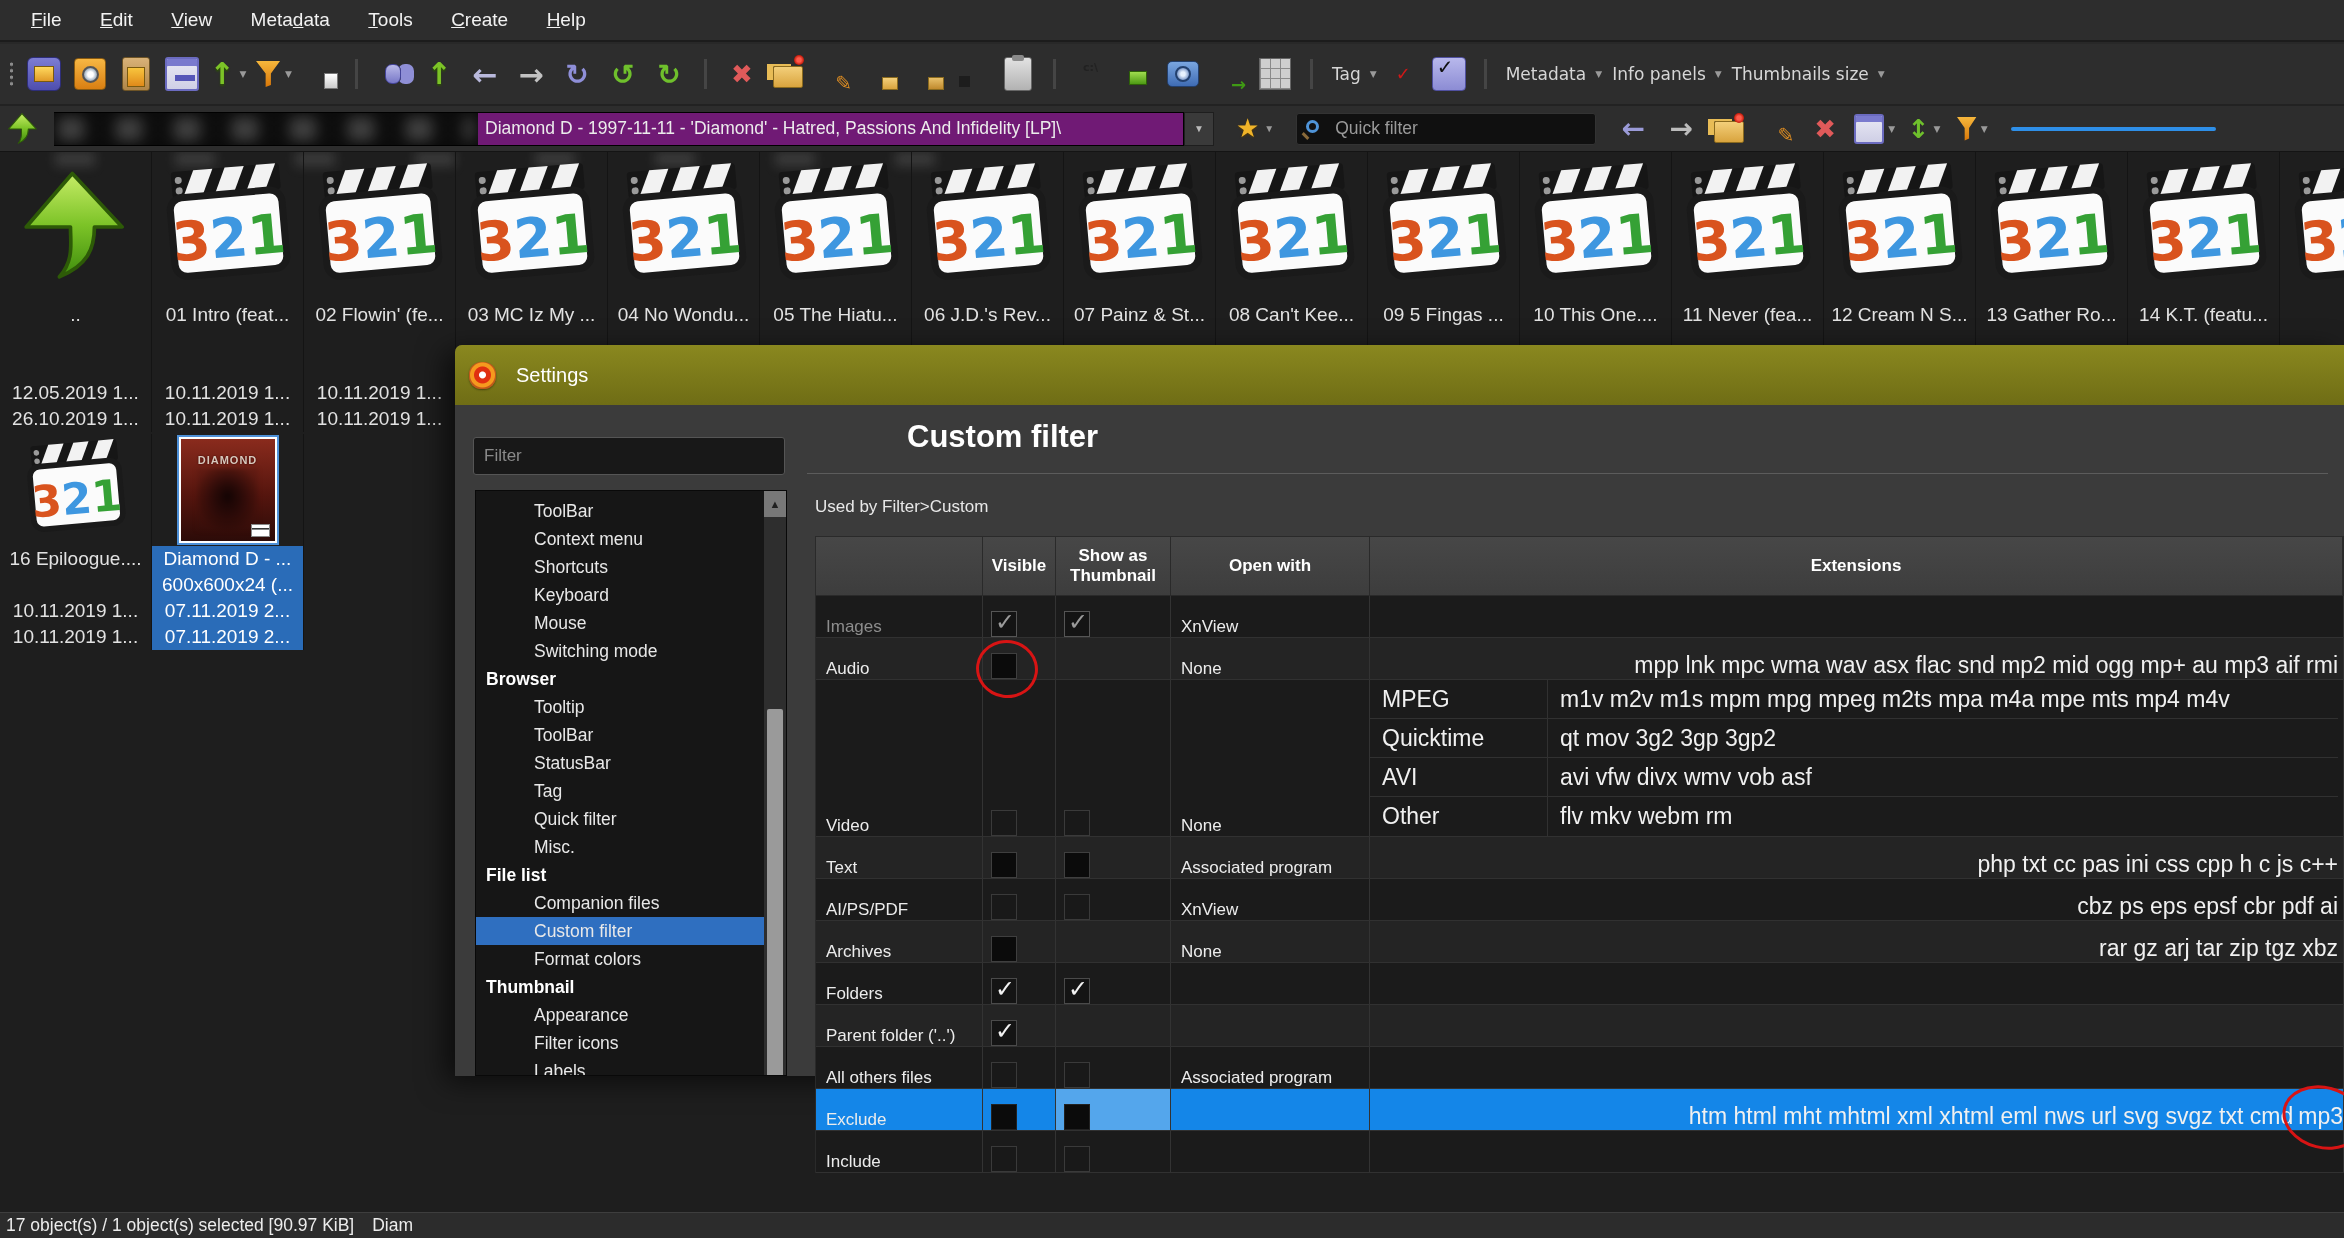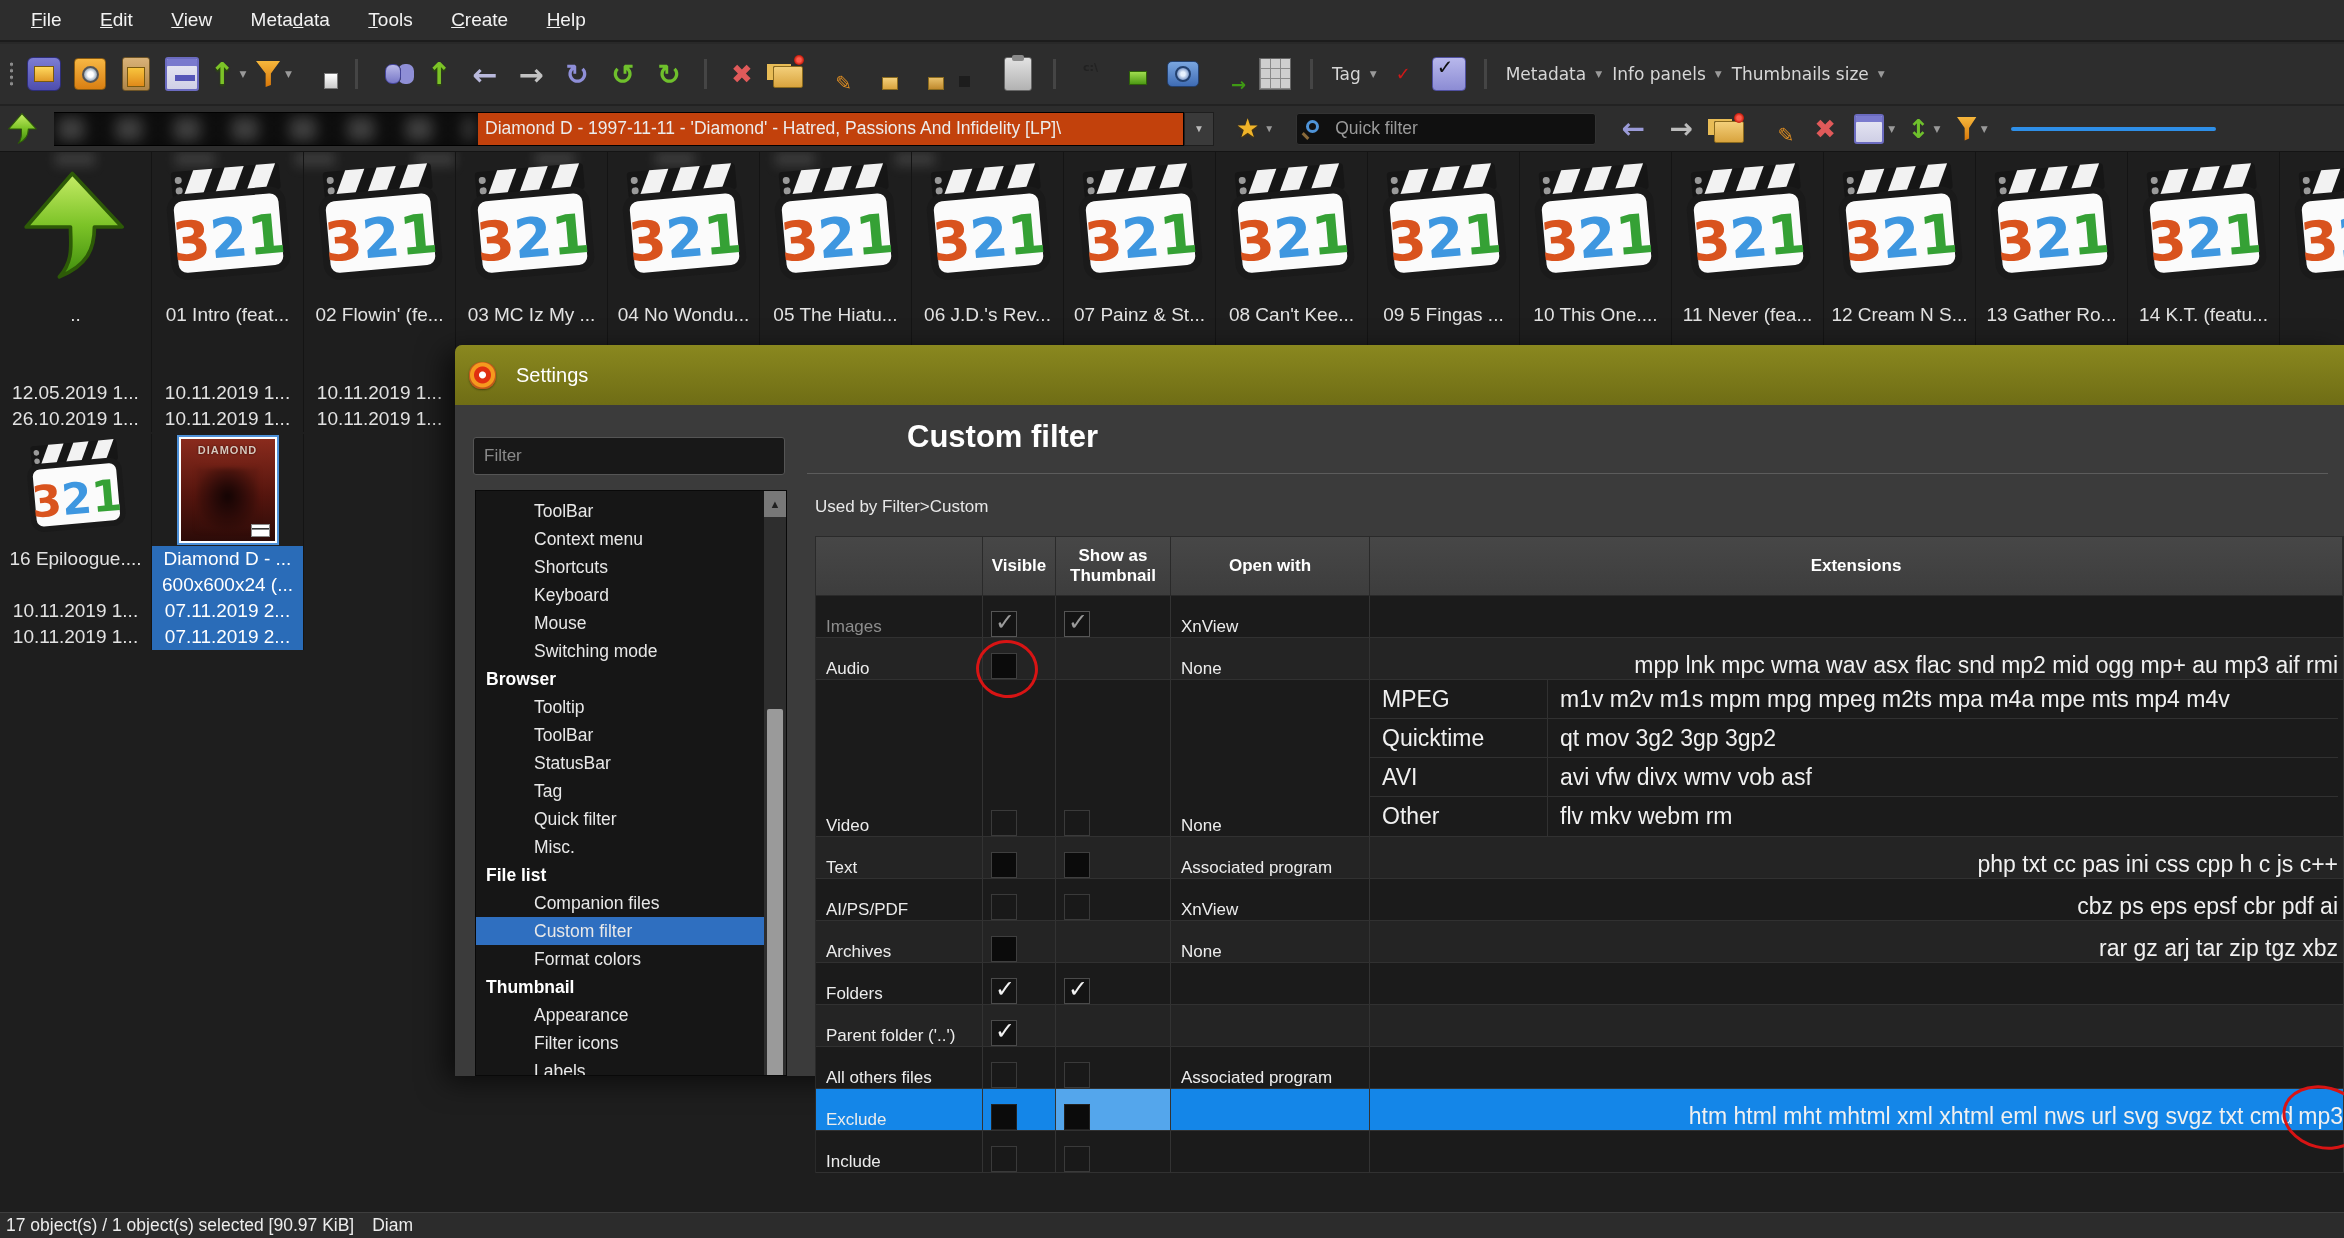--- a/index.html
+++ b/index.html
@@ -115,21 +115,21 @@
   .ab[data-icon="funnel"]::before { content:""; width:20px; height:24px;
     clip-path:polygon(0 0,100% 0,62% 48%,62% 92%,40% 100%,40% 48%);
     background:linear-gradient(#f6b73c,#d97708); }
   .upmini { width:34px; height:34px; margin-left:6px; }
   .pathwrap { position:relative; margin-left:14px; width:1160px; height:34px; }
   .pathblur { position:absolute; left:0; top:1px; width:424px; height:32px; background:#0b0b0b; z-index:2;
     overflow:hidden; }
   .pathblur::before { content:""; position:absolute; inset:4px;
     background:repeating-linear-gradient(90deg, rgba(150,150,150,.38) 0 26px, rgba(40,40,40,.1) 26px 58px);
     filter:blur(7px); }
-  .pathinput { position:absolute; left:0; top:0; width:1130px; height:34px; background:#c2410c;
+  .pathinput { position:absolute; left:0; top:0; width:1130px; height:34px; background:#701a75;
     border:1px solid #000; color:#ececec; font-size:17.5px; padding-left:430px;
     font-family:"Liberation Sans",sans-serif; }
   .pathdd { position:absolute; right:0; top:0; width:30px; height:34px; background:#3a3a3a;
     border:1px solid #1e1e1e; color:#bbb; font-size:10px; display:flex; align-items:center; justify-content:center; }
   .star { font-size:26px; color:#f0b429; margin-left:22px; text-shadow:0 1px 2px #5a3c00; }
   .star-dd { font-size:10px; color:#9a9a9a; margin-left:5px; }
   .qfwrap { position:relative; margin-left:22px; }
   .qf { width:300px; height:32px; background:#101010; border:1px solid #333; border-radius:3px;
     color:#dcdcdc; font-size:17.5px; padding-left:38px; font-family:"Liberation Sans",sans-serif; }
   .qf::placeholder { color:#9a9a9a; }
@@ -152,21 +152,21 @@
   .row2 .clapsvg { width:112px; height:106px; }
   .upsvg { width:118px; height:118px; }
   .coverbox { width:102px; height:110px; margin:0 auto; border:2px solid #4d90d8; background:#fff;
     padding:2px; position:relative; }
   .cover { width:100%; height:100%; position:relative;
     background:linear-gradient(#8a2b1d,#55150e 55%,#2c0b08); overflow:hidden; }
   .cover::before { content:""; position:absolute; left:18%; top:28%; width:64%; height:62%;
     background:radial-gradient(ellipse at 50% 45%, rgba(15,4,4,.95), rgba(60,15,10,.2) 75%); filter:blur(2px); }
   .cover::after { content:""; position:absolute; right:5px; bottom:4px; width:17px; height:11px;
     background:linear-gradient(#fff 30%, #222 32%, #222 40%, #fff 42%); border:1px solid #888; }
-  .cover-title { position:absolute; left:0; top:5px; width:100%; text-align:center; font-size:11px;
+  .cover-title { position:absolute; left:0; top:15px; width:100%; text-align:center; font-size:11px;
     font-weight:bold; letter-spacing:1px; color:#d8c9bd; text-shadow:0 0 2px #300; z-index:2; }
   .labels { font-size:19px; line-height:26px; color:#e2e2e2; }
   .labels .ln { height:26px; overflow:hidden; white-space:nowrap; }
   .cell[data-sel] .labels { background:#2a6cb8; color:#fff; }
   .row1 .labels .gap { height:52px; }
   .statusbar { position:absolute; left:0; top:1212px; width:100%; height:26px; background:#2c2c2c;
     border-top:1px solid #3e3e3e; font-size:17.5px; color:#ececec; display:flex; align-items:center;
     padding-left:6px; gap:18px; }
 
   

